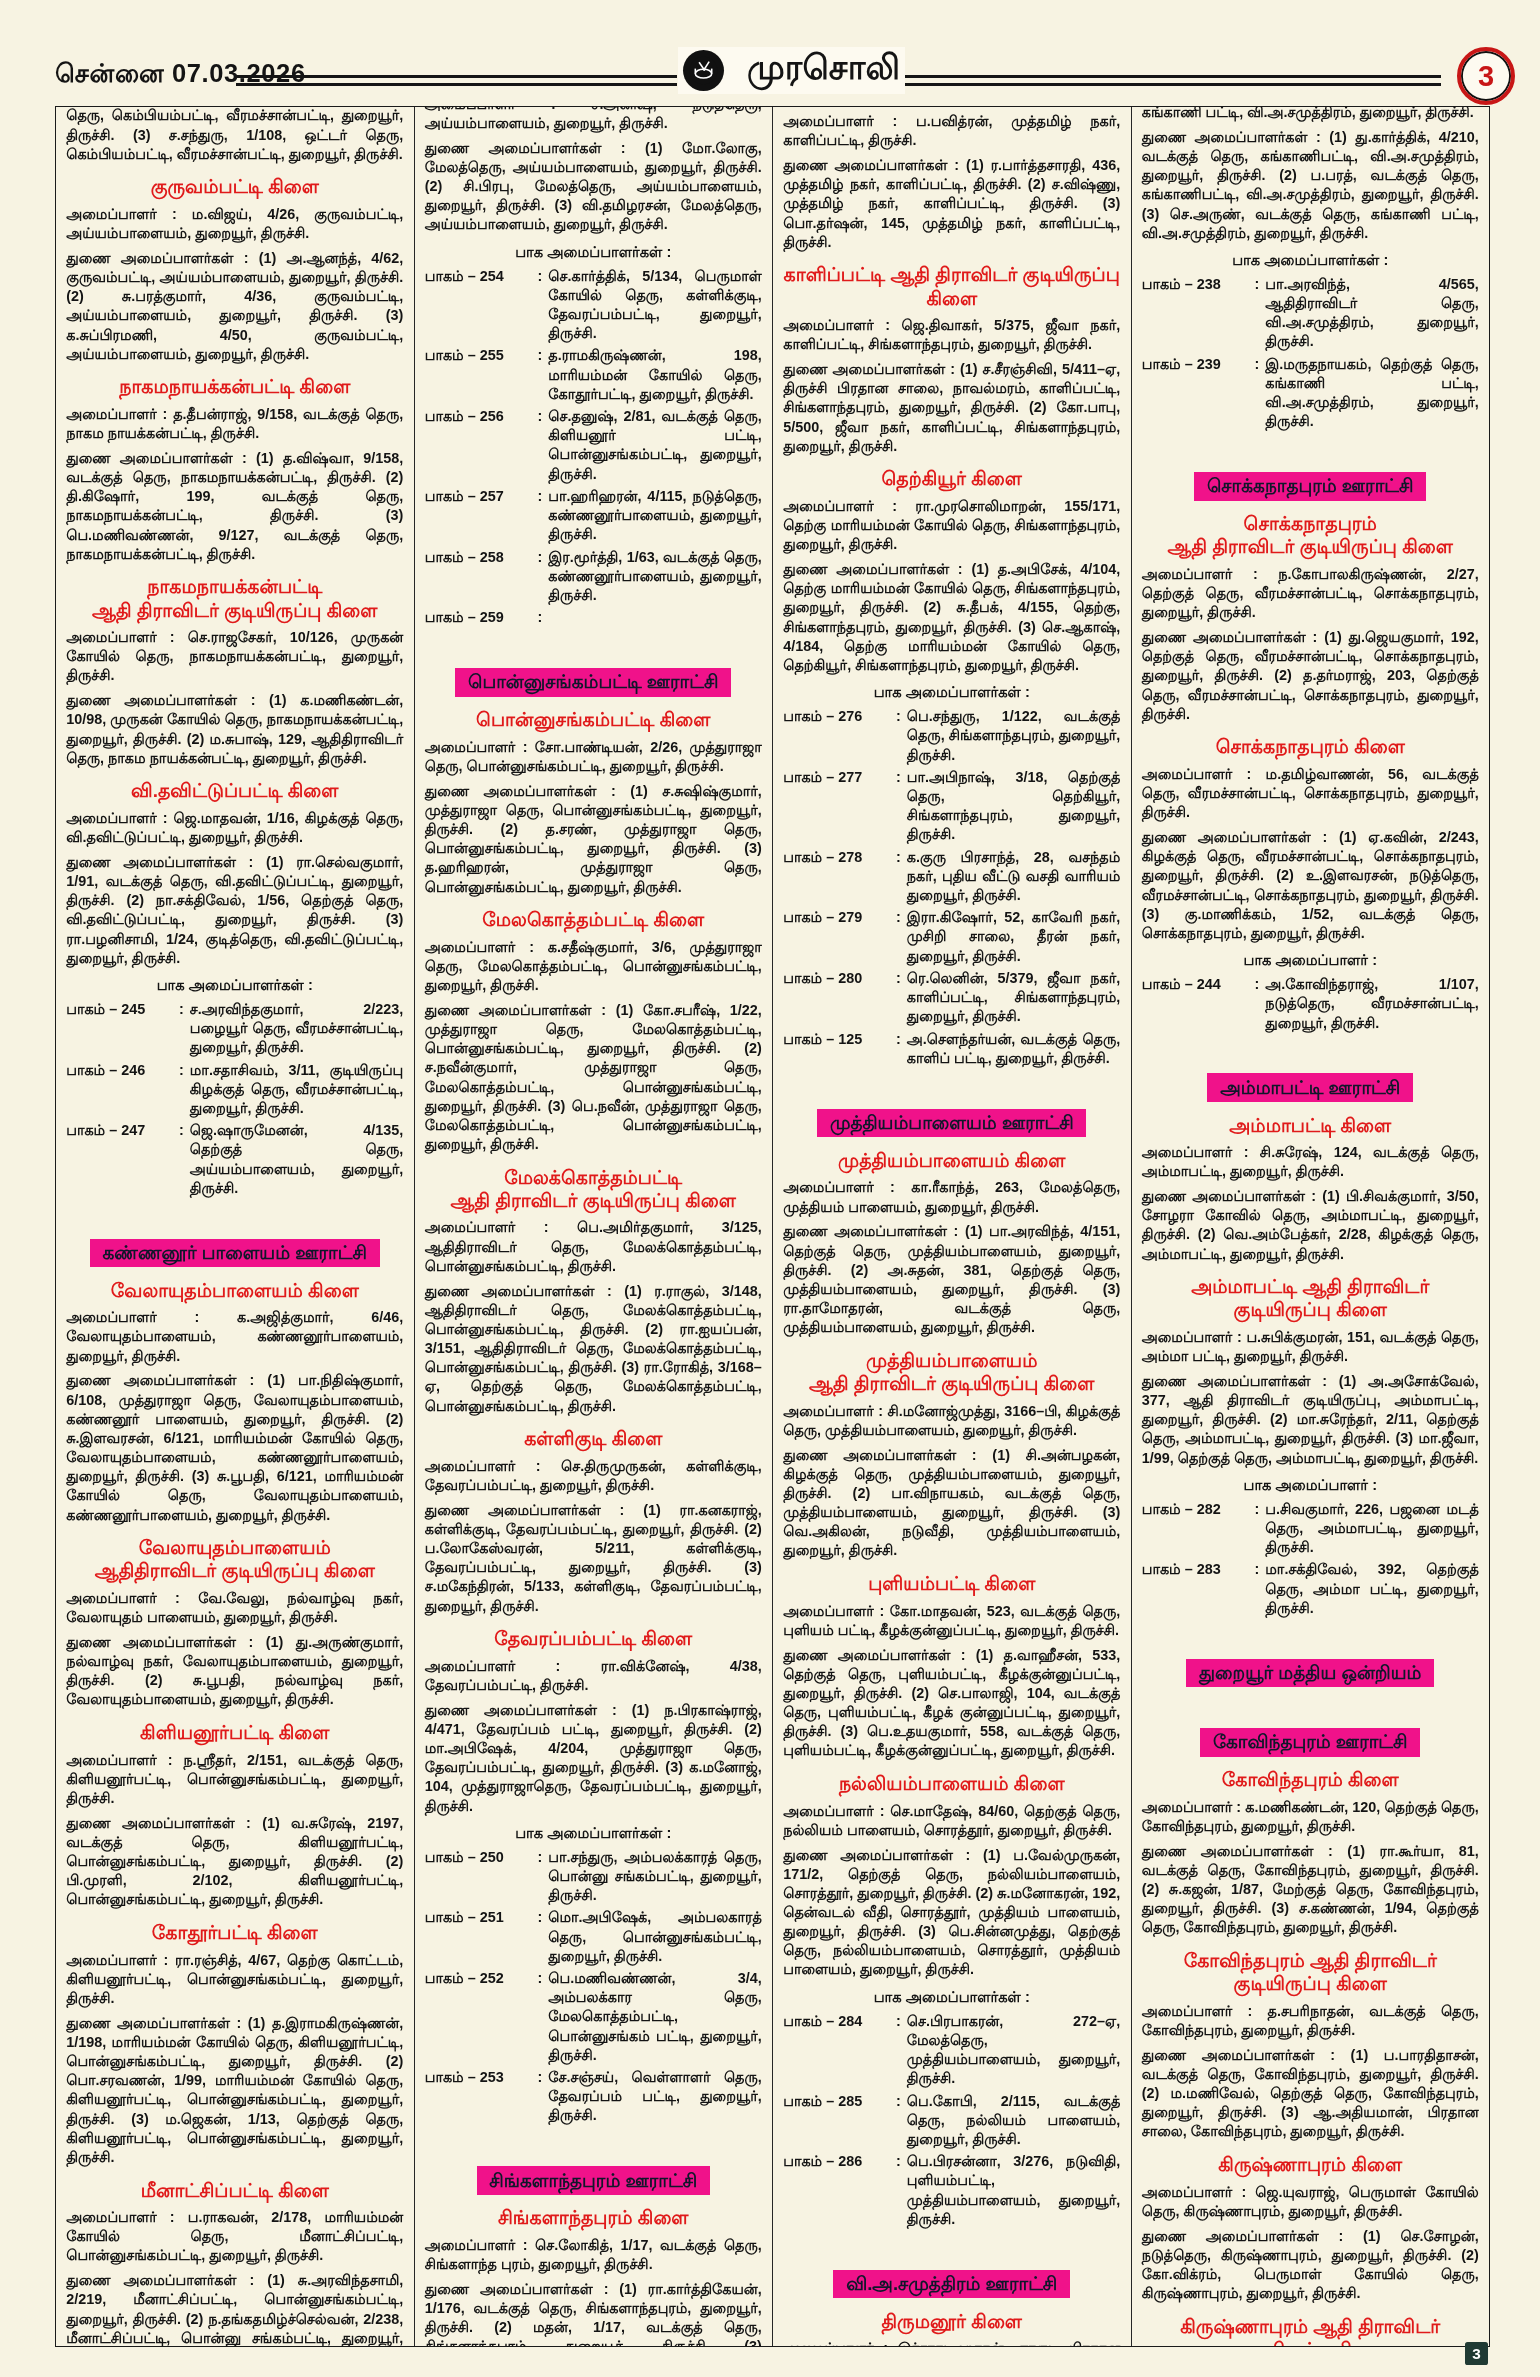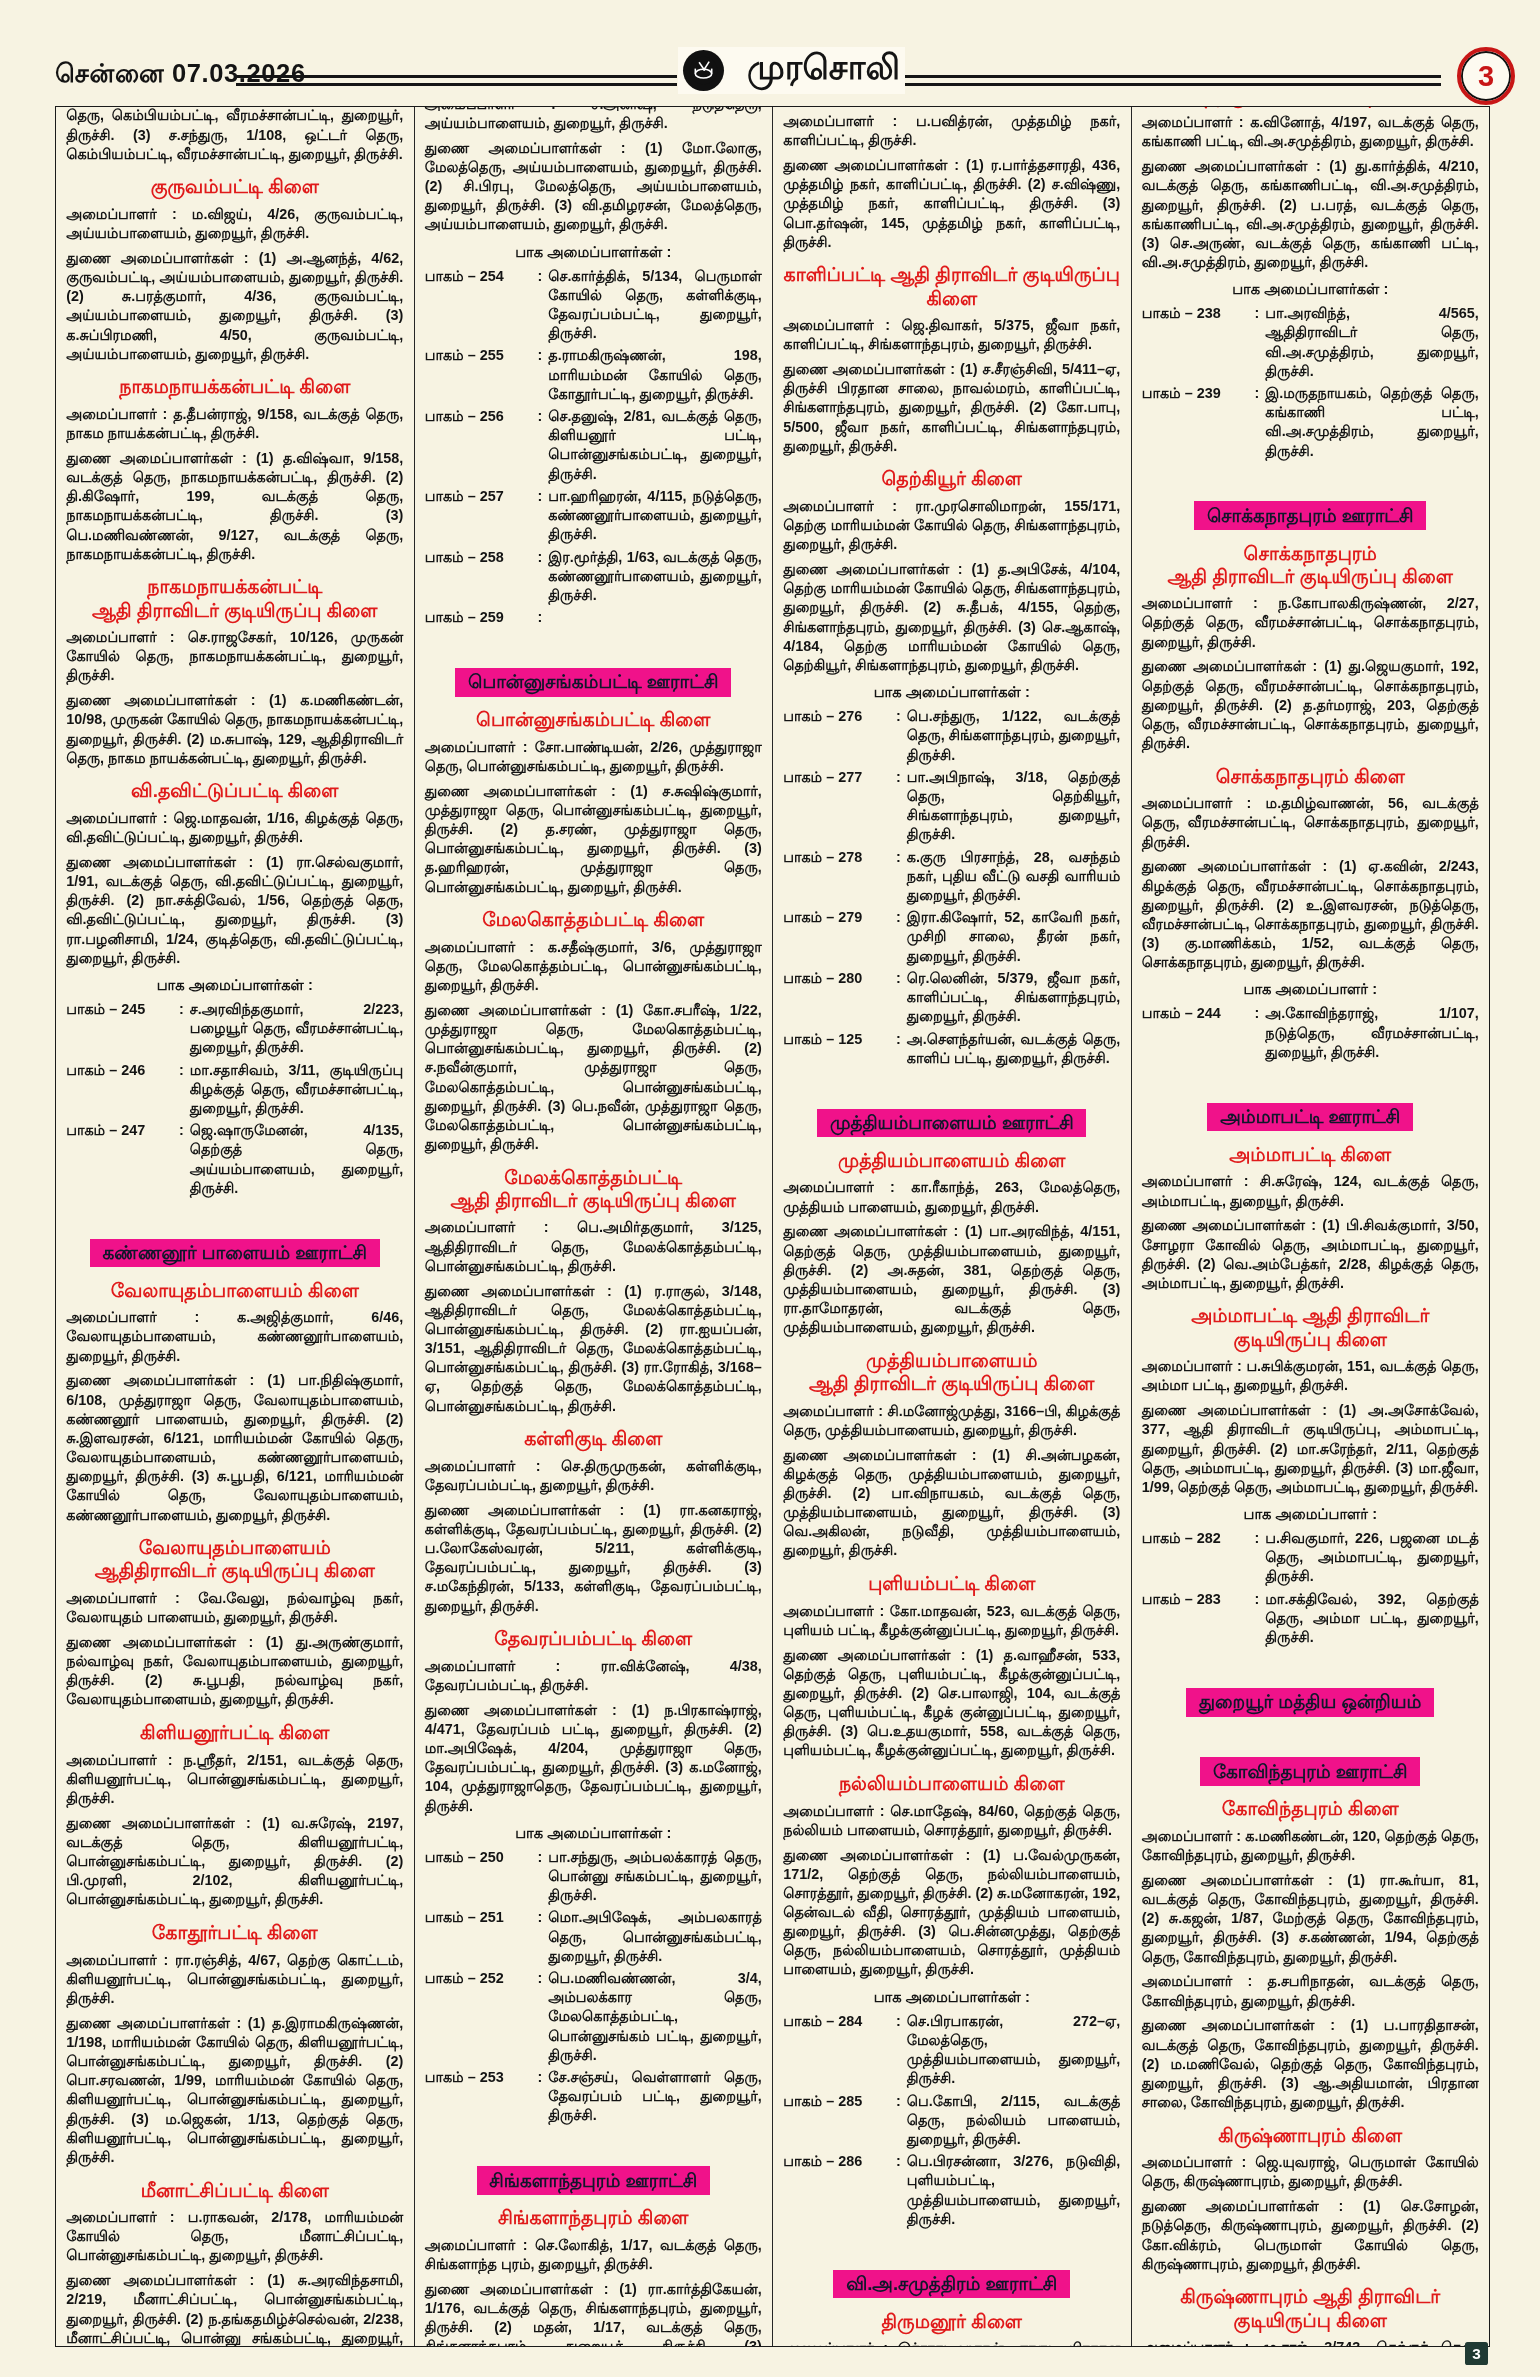--- a/index.html
+++ b/index.html
@@ -370,20 +370,23 @@
         <span class="baga-c">:</span>
         <span class="baga-t">மா.சக்திவேல், 392, தெற்குத் தெரு, அம்மா பட்டி, துறையூர், திருச்சி.</span>
       </div>
       <div class="urchi"><span>துறையூர் மத்திய ஒன்றியம்</span></div>
       <div class="urchi"><span>கோவிந்தபுரம் ஊராட்சி</span></div>
       <div class="branch">
         <div>கோவிந்தபுரம் கிளை</div>
       </div>
       <p class="para"><b>அமைப்பாளர்</b> : க.மணிகண்டன், 120, தெற்குத் தெரு, கோவிந்தபுரம், துறையூர், திருச்சி.</p>
       <p class="para"><b>துணை அமைப்பாளர்கள்</b> : (1) ரா.கூர்யா, 81, வடக்குத் தெரு, கோவிந்தபுரம், துறையூர், திருச்சி. (2) சு.கஜன், 1/87, மேற்குத் தெரு, கோவிந்தபுரம், துறையூர், திருச்சி. (3) ச.கண்ணன், 1/94, தெற்குத் தெரு, கோவிந்தபுரம், துறையூர், திருச்சி.</p>
+      <div class="branch">
+        <div>கோவிந்தபுரம் ஆதி திராவிடர் குடியிருப்பு கிளை</div>
+      </div>
       <p class="para"><b>அமைப்பாளர்</b> : த.சபரிநாதன், வடக்குத் தெரு, கோவிந்தபுரம், துறையூர், திருச்சி.</p>
       <p class="para"><b>துணை அமைப்பாளர்கள்</b> : (1) ப.பாரதிதாசன், வடக்குத் தெரு, கோவிந்தபுரம், துறையூர், திருச்சி. (2) ம.மணிவேல், தெற்குத் தெரு, கோவிந்தபுரம், துறையூர், திருச்சி. (3) ஆ.அதியமான், பிரதான சாலை, கோவிந்தபுரம், துறையூர், திருச்சி.</p>
       <div class="branch">
         <div>கிருஷ்ணாபுரம் கிளை</div>
       </div>
       <p class="para"><b>அமைப்பாளர்</b> : ஜெ.யுவராஜ், பெருமாள் கோயில் தெரு, கிருஷ்ணாபுரம், துறையூர், திருச்சி.</p>
       <p class="para"><b>துணை அமைப்பாளர்கள்</b> : (1) செ.சோழன், நடுத்தெரு, கிருஷ்ணாபுரம், துறையூர், திருச்சி. (2) கோ.விக்ரம், பெருமாள் கோயில் தெரு, கிருஷ்ணாபுரம், துறையூர், திருச்சி.</p>
       <div class="branch">
         <div>கிருஷ்ணாபுரம் ஆதி திராவிடர் குடியிருப்பு கிளை</div>
       </div>

